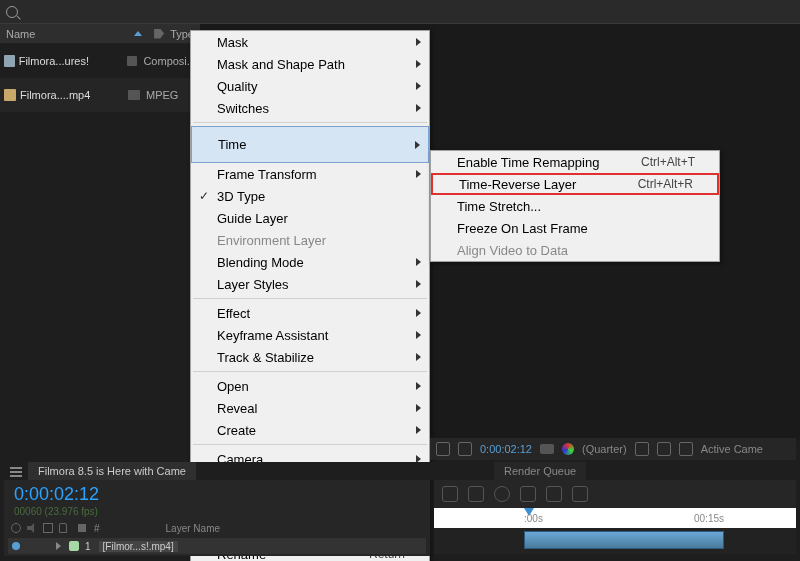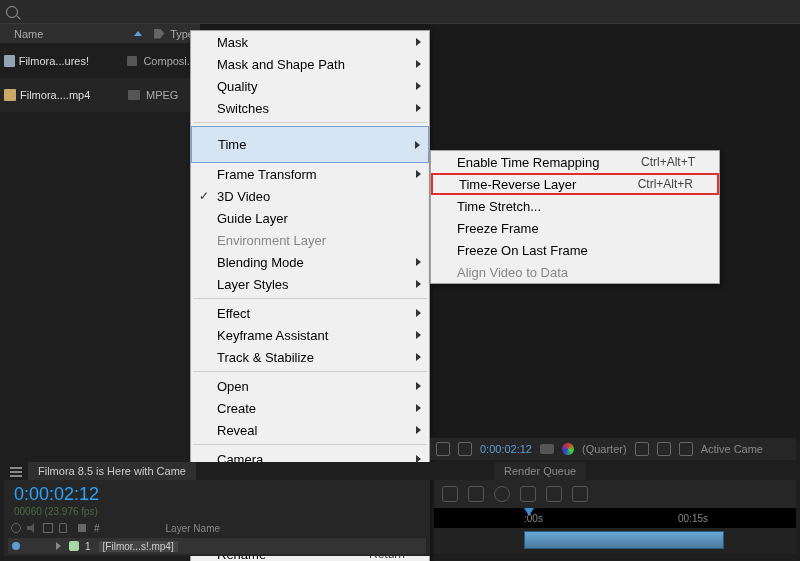--- a/index.html
+++ b/index.html
@@ -2,21 +2,21 @@
 <html><head>
 <meta charset="utf-8">
 <style>
   * { box-sizing: border-box; margin: 0; padding: 0; font-family: "Segoe UI", Tahoma, sans-serif; }
   body { background: #1e1e1e; color: #ccc; width: 800px; height: 561px; overflow: hidden; font-size: 12px; position: relative; }
   .topbar { height: 24px; background: #2a2a2a; display: flex; align-items: center; padding: 0 6px; border-bottom: 1px solid #3a3a3a; }
   .search-icon { width: 12px; height: 12px; border: 1.2px solid #999; border-radius: 50%; position: relative; margin-right: 4px; }
   .search-icon::after { content: ""; position: absolute; width: 5px; height: 1.2px; background: #999; transform: rotate(45deg); bottom: -2px; right: -4px; }
   .project-panel { position: absolute; top: 24px; left: 0; width: 200px; }
   .proj-header { display: flex; align-items: center; background: #2e2e2e; height: 20px; font-size: 11px; padding: 0 6px; border-bottom: 1px solid #222; }
-  .hcol-name { flex: 1; color: #aaa; margin-left: 8px; }
+  .hcol-name { flex: 1; color: #aaa; }
   .sort-tri { width: 0; height: 0; border-left: 4px solid transparent; border-right: 4px solid transparent; border-bottom: 5px solid #5a9fd4; margin: 0 6px; }
   .tag-ic { width: 10px; height: 10px; background: #666; clip-path: polygon(0 0,60% 0,100% 50%,60% 100%,0 100%); margin: 0 6px; }
   .hcol-type { color: #aaa; }
   .proj-row { display: flex; align-items: center; height: 20px; padding: 17px 4px; font-size: 11px; }
   .proj-row:nth-child(odd){ background:#252525; }
   .file-ic { width: 12px; height: 12px; background: #c9a86a; margin-right: 4px; border-radius: 1px; position:relative; }
   .file-ic.comp { background: #8fa6b2; }
   .proj-row .name { flex: 0 0 102px; color: #ddd; overflow:hidden; white-space:nowrap; text-overflow:ellipsis; }
   .proj-row .folder-ic { width:12px; height:10px; background:#555; margin:0 6px; border-radius:1px; }
   .proj-row .type { color: #aaa; }
@@ -48,24 +48,24 @@
   .tl-hdr .spk{ width:10px;height:10px;background:#555;clip-path:polygon(0 30%,40% 30%,70% 0,70% 100%,40% 70%,0 70%); margin:0 3px;}
   .tl-hdr .lock{ width:8px;height:10px;border:1px solid #666;border-radius:2px 2px 0 0;margin:0 3px;}
   .tl-hdr .lbl{ margin-left:30px;padding-left:36px; }
   .tl-row { position:absolute; left:4px; top:58px; right:4px; height:16px; background:#333; display:flex; align-items:center; font-size:10px; color:#ccc; }
   .tl-row .dot{width:10px;height:10px;background:#a8d8a8;border-radius:2px;margin:0 2px;}
   .tl-row .arrow-r{ width:0;height:0;border-top:4px solid transparent;border-bottom:4px solid transparent;border-left:5px solid #888;margin:0 6px;}
   .tl-row .num{ margin:0 4px; }
   .tl-row .layername{ background:#444; padding:0 4px; margin-left:4px;}
   .tl-right-hdr { position:absolute; left:434px; top:480px; right:4px; height:28px; background:#262626; display:flex; align-items:center; gap:10px; padding:0 8px; color:#888; font-size:11px;}
   .tl-right-hdr .ic{ width:16px;height:16px;border:1px solid #555;border-radius:3px;}
-  .tl-ruler { position:absolute; left:434px; top:508px; right:4px; height:20px; background:#000000; display:flex; align-items:center; color:#888; font-size:10px; }
+  .tl-ruler { position:absolute; left:434px; top:508px; right:4px; height:20px; background:#ffffff; display:flex; align-items:center; color:#888; font-size:10px; }
   .tl-ruler .playhead{ position:absolute; left:90px; top:0; width:0;height:0;border-left:5px solid transparent;border-right:5px solid transparent;border-top:8px solid #3a8fd4;}
   .tl-ruler .t0{position:absolute;left:90px;}
-  .tl-ruler .t15{position:absolute;left:244px;}
+  .tl-ruler .t15{position:absolute;left:260px;}
   .tl-track { position:absolute; left:434px; top:528px; right:4px; height:26px; background:#222; }
   .tl-track .clip { position:absolute; left:90px; top:3px; width:200px; height:18px; background:linear-gradient(#6aa8d8,#4a7a9a); border:1px solid #2a5a7a; }
 </style>
 </head>
 <body>
 
 <div class="topbar">
   <span class="search-icon"></span>
 </div>
 
@@ -113,21 +113,21 @@
     <div class="item hl">
       <span>Time</span>
       <span class="arrow"></span>
     </div>
     <div class="item">
       <span>Frame Transform</span>
       <span class="arrow"></span>
     </div>
     <div class="item">
       <span class="check">✓</span>
-      <span>3D Video</span>
+      <span>3D Type</span>
     </div>
     <div class="item">
       <span>Guide Layer</span>
     </div>
     <div class="item dis">
       <span>Environment Layer</span>
     </div>
     <div class="item">
       <span>Blending Mode</span>
       <span class="arrow"></span>
@@ -148,25 +148,25 @@
     <div class="item">
       <span>Track &amp; Stabilize</span>
       <span class="arrow"></span>
     </div>
     <div class="sep"></div>
     <div class="item">
       <span>Open</span>
       <span class="arrow"></span>
     </div>
     <div class="item">
+      <span>Reveal</span>
+      <span class="arrow"></span>
+    </div>
+    <div class="item">
       <span>Create</span>
-      <span class="arrow"></span>
-    </div>
-    <div class="item">
-      <span>Reveal</span>
       <span class="arrow"></span>
     </div>
     <div class="sep"></div>
     <div class="item">
       <span>Camera</span>
       <span class="arrow"></span>
     </div>
     <div class="item">
       <span>Pre-compose...</span>
     </div>
@@ -187,23 +187,20 @@
     <div class="item">
       <span>Enable Time Remapping</span>
       <span class="shortcut">Ctrl+Alt+T</span>
     </div>
     <div class="item redbox">
       <span>Time-Reverse Layer</span>
       <span class="shortcut">Ctrl+Alt+R</span>
     </div>
     <div class="item">
       <span>Time Stretch...</span>
-    </div>
-    <div class="item">
-      <span>Freeze Frame</span>
     </div>
     <div class="item">
       <span>Freeze On Last Frame</span>
     </div>
     <div class="item dis">
       <span>Align Video to Data</span>
     </div>
   </div>
 
 <div class="viewerbar">

